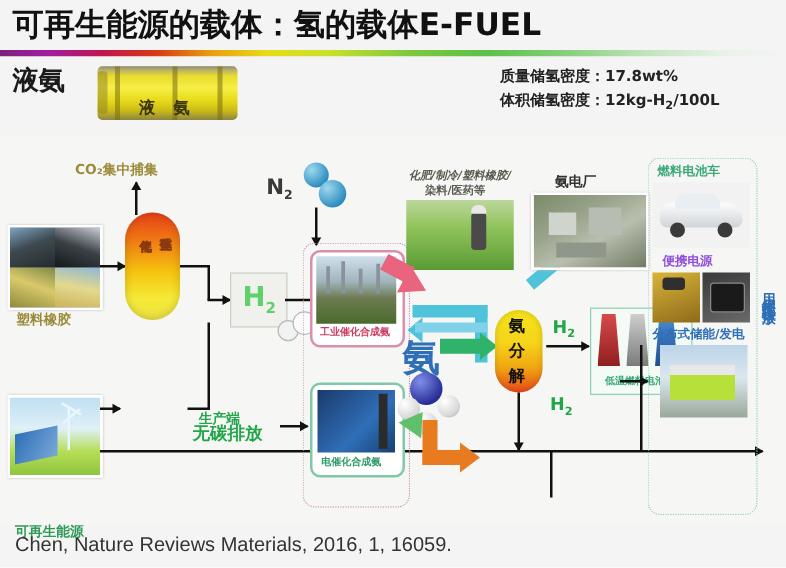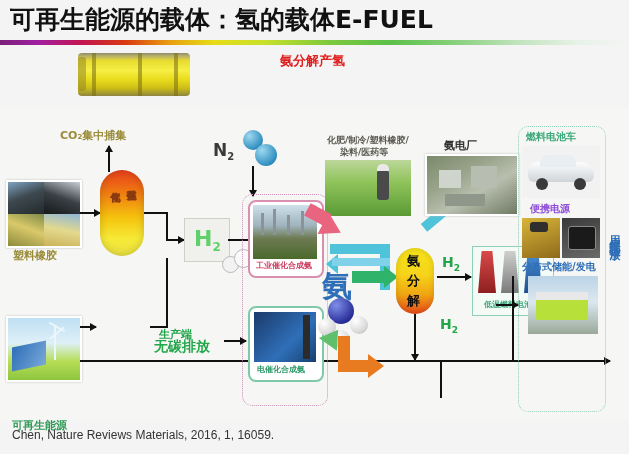--- a/index.html
+++ b/index.html
@@ -43,43 +43,48 @@
   .ar:after{content:"";position:absolute;right:-1px;top:-3px;border-left:7px solid #111;border-top:4px solid transparent;border-bottom:4px solid transparent;}
   .arv{position:absolute;background:#111;width:2px;}
   .arv:after{content:"";position:absolute;left:-3px;bottom:-1px;border-top:7px solid #111;border-left:4px solid transparent;border-right:4px solid transparent;}
   .arv.up:after{content:"";bottom:auto;top:-1px;border-top:none;border-bottom:7px solid #111;}
   .line{position:absolute;background:#111;}
 
   
   .dashbox{position:absolute;border:1px dotted #c98fb6;border-radius:10px;}
   .dashbox.g{border-color:#8fd0b8;}
 
-  .cit{position:absolute;left:12px;top:428px;font-size:12px;color:#333;font-family:"Liberation Sans",sans-serif;}
+  .cit{position:absolute;left:12px;top:428px;font-size:16px;color:#333;font-family:"Liberation Sans",sans-serif;}
 
   .molecule{position:absolute;}
   .atom{position:absolute;border-radius:50%;}
 </style>
 </head>
 <body>
 
 <div id="page">
 
   <div class="title">可再生能源的载体：氢的载体E-FUEL</div>
   <div class="rule"></div>
 
+  <div class="liquid-label">液氨</div>
 
   <div class="tank">
     <div class="cap"></div>
     <div class="band b1"></div>
     <div class="band b2"></div>
     <div class="band b3"></div>
+    <div class="tank-text">液 氨</div>
   </div>
 
-  <div class="redline">氨分解产氢</div>
-
+
+  <div class="stats">
+    <div><span>质量储氢密度：</span><span>17.8wt%</span></div>
+    <div><span>体积储氢密度：</span><span>12kg-H</span><sub>2</sub><span>/100L</span></div>
+  </div>
 
   <div class="canvas">
 
     <div class="t" style="left:60px;top:20px;font-size:11px;color:#9a8c3a;">CO₂集中捕集</div>
     <div class="arv up" style="left:108px;top:38px;height:26px;"></div>
 
     <div class="ph" style="left:6px;top:72px;width:72px;height:64px;border:2px solid #fff;box-shadow:0 0 2px #bbb;background:
         linear-gradient(135deg,#3c4348 0%,#5a6166 48%,#2f3438 50%,#565b5e 100%);">
       <div style="position:absolute;left:0;top:0;width:50%;height:50%;background:linear-gradient(160deg,#7fa3c2 0%,#3e4a50 45%,#242a2d 100%);"></div>
       <div style="position:absolute;right:0;top:0;width:50%;height:50%;background:linear-gradient(200deg,#c9cfd4 0%,#3a4045 50%,#15181a 100%);"></div>
@@ -148,21 +153,21 @@
       <div class="ph" style="left:3px;top:3px;width:64px;height:54px;background:linear-gradient(to bottom,#cfe0ea 0%,#9fb4bd 38%,#6d7a52 62%,#4a6a2c 100%);">
         <div style="position:absolute;left:8px;top:8px;width:3px;height:22px;background:#8b939a;"></div>
         <div style="position:absolute;left:20px;top:4px;width:3px;height:26px;background:#8b939a;"></div>
         <div style="position:absolute;left:34px;top:10px;width:3px;height:20px;background:#8b939a;"></div>
         <div style="position:absolute;left:48px;top:6px;width:3px;height:24px;background:#8b939a;"></div>
       </div>
       <div class="t" style="left:6px;top:58px;font-size:8px;color:#cc3a5e;">工业催化合成氨</div>
     </div>
     <div class="ar" style="left:224px;top:232px;width:22px;"></div>
 
-    <div class="t" style="left:327px;top:26px;font-size:9px;color:#5a5a50;">化肥/制冷/塑料橡胶/</div>
+    <div class="t" style="left:327px;top:26px;font-size:9px;color:#5a5a50;font-style:italic;">化肥/制冷/塑料橡胶/</div>
     <div class="t" style="left:340px;top:38px;font-size:9px;color:#5a5a50;">染料/医药等</div>
     <div class="ph" style="left:325px;top:52px;width:86px;height:56px;background:linear-gradient(to bottom,#bcd79a 0%,#8fc35a 40%,#5a9a35 100%);">
       <div style="position:absolute;left:52px;top:10px;width:12px;height:30px;background:#4a4a4a;border-radius:3px;"></div>
       <div style="position:absolute;left:52px;top:4px;width:12px;height:7px;background:#e8e8e8;border-radius:5px 5px 0 0;"></div>
     </div>
 
     <div style="position:absolute;left:322px;top:108px;width:0;height:0;border-left:20px solid #e8647f;border-top:12px solid transparent;border-bottom:12px solid transparent;transform:rotate(28deg);"></div>
     <div style="position:absolute;left:306px;top:100px;width:24px;height:14px;background:#e8647f;transform:rotate(28deg);"></div>
 
     <div style="position:absolute;left:330px;top:136px;width:60px;height:10px;background:#4fc3d9;"></div>

